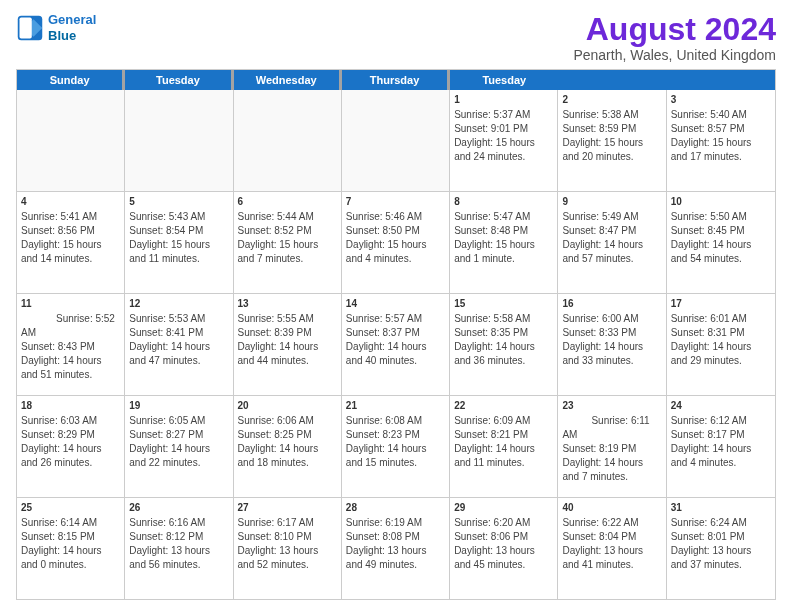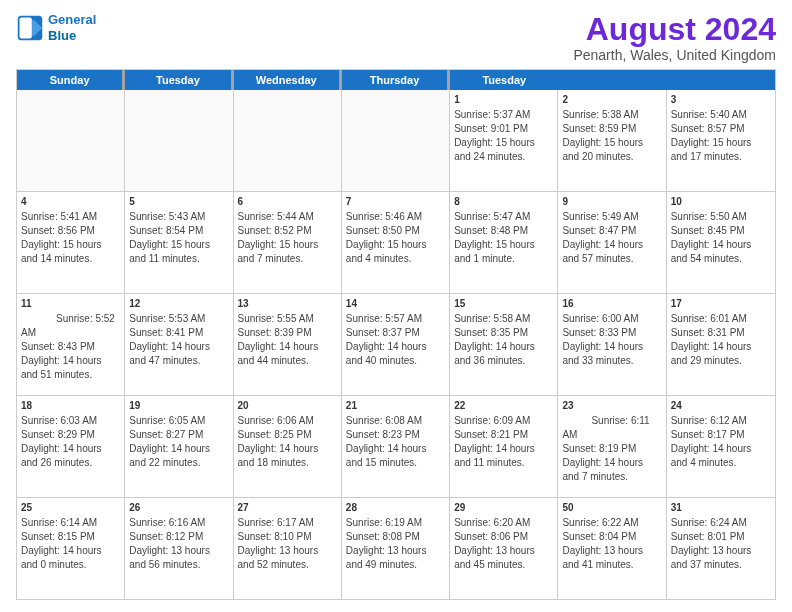--- a/index.html
+++ b/index.html
@@ -263,21 +263,21 @@
 Daylight: 13 hours
 and 52 minutes.</span></div>
           <div class="cal-cell"><span class="day-num">28</span><span class="cell-text" style="white-space: pre-line;">Sunrise: 6:19 AM
 Sunset: 8:08 PM
 Daylight: 13 hours
 and 49 minutes.</span></div>
           <div class="cal-cell"><span class="day-num">29</span><span class="cell-text" style="white-space: pre-line;">Sunrise: 6:20 AM
 Sunset: 8:06 PM
 Daylight: 13 hours
 and 45 minutes.</span></div>
-          <div class="cal-cell"><span class="day-num">50</span><span class="cell-text" style="white-space: pre-line;">Sunrise: 6:22 AM
+          <div class="cal-cell"><span class="day-num">40</span><span class="cell-text" style="white-space: pre-line;">Sunrise: 6:22 AM
 Sunset: 8:04 PM
 Daylight: 13 hours
 and 41 minutes.</span></div>
           <div class="cal-cell"><span class="day-num">31</span><span class="cell-text" style="white-space: pre-line;">Sunrise: 6:24 AM
 Sunset: 8:01 PM
 Daylight: 13 hours
 and 37 minutes.</span></div>
         </div>
       </div>
   </div>

